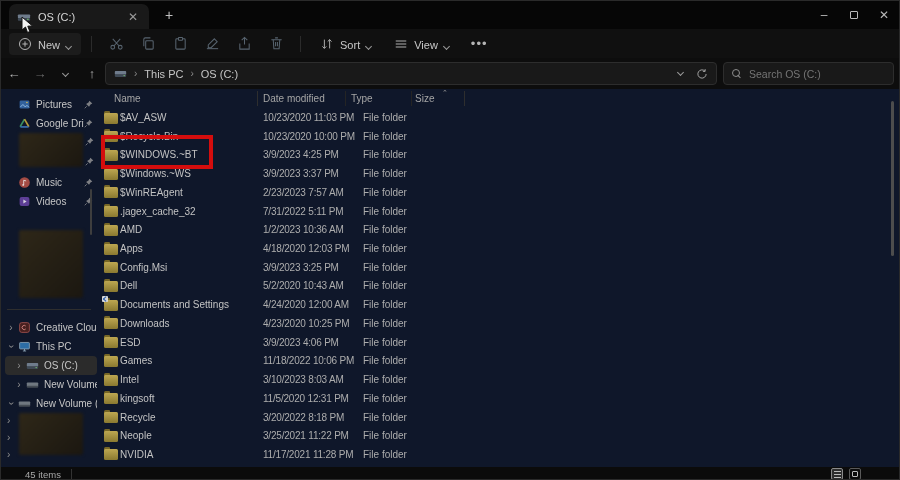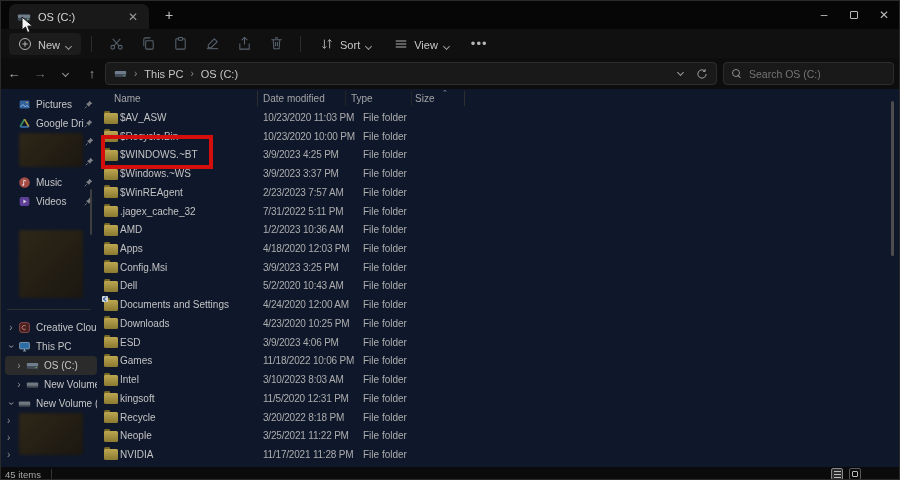--- a/index.html
+++ b/index.html
@@ -75,21 +75,21 @@
   .scbadge::before{content:"";width:3px;height:3px;border-left:1px solid #2a5fae;border-bottom:1px solid #2a5fae;transform:rotate(45deg) translate(0.5px,-0.5px);}
 
   
   #redbox{position:absolute;left:100px;top:134px;width:112px;height:34px;border:4px solid #d40d0d;z-index:50;}
 
   
   #list-scroll{position:absolute;right:5px;top:100px;width:3px;height:155px;background:#4d4d4d;border-radius:2px;}
 
   
   #statusbar{position:absolute;left:0;top:466px;width:100%;height:14px;background:#0b0b0b;display:flex;align-items:center;font-size:9.5px;color:#a8a8a8;}
-  #statusbar .cnt{padding-left:4px;}
+  #statusbar .cnt{padding-left:24px;}
   #statusbar .ssep{width:1px;height:10px;background:#333;margin-left:10px;}
   #viewtoggles{position:absolute;right:38px;top:1px;display:flex;gap:6px;}
   .vt{width:12px;height:12px;border:1px solid #5a5a5a;border-radius:2px;display:flex;align-items:center;justify-content:center;}
   .vt.sel{background:#2e2e2e;border-color:#8a8a8a;}
   .vt .lines{width:7px;height:7px;background:repeating-linear-gradient(#bbb 0 1px,transparent 1px 3px);}
   .vt .sq{width:6px;height:6px;border:1px solid #bbb;border-radius:1px;}
 
   svg{display:block;}
 </style>
 </head>

